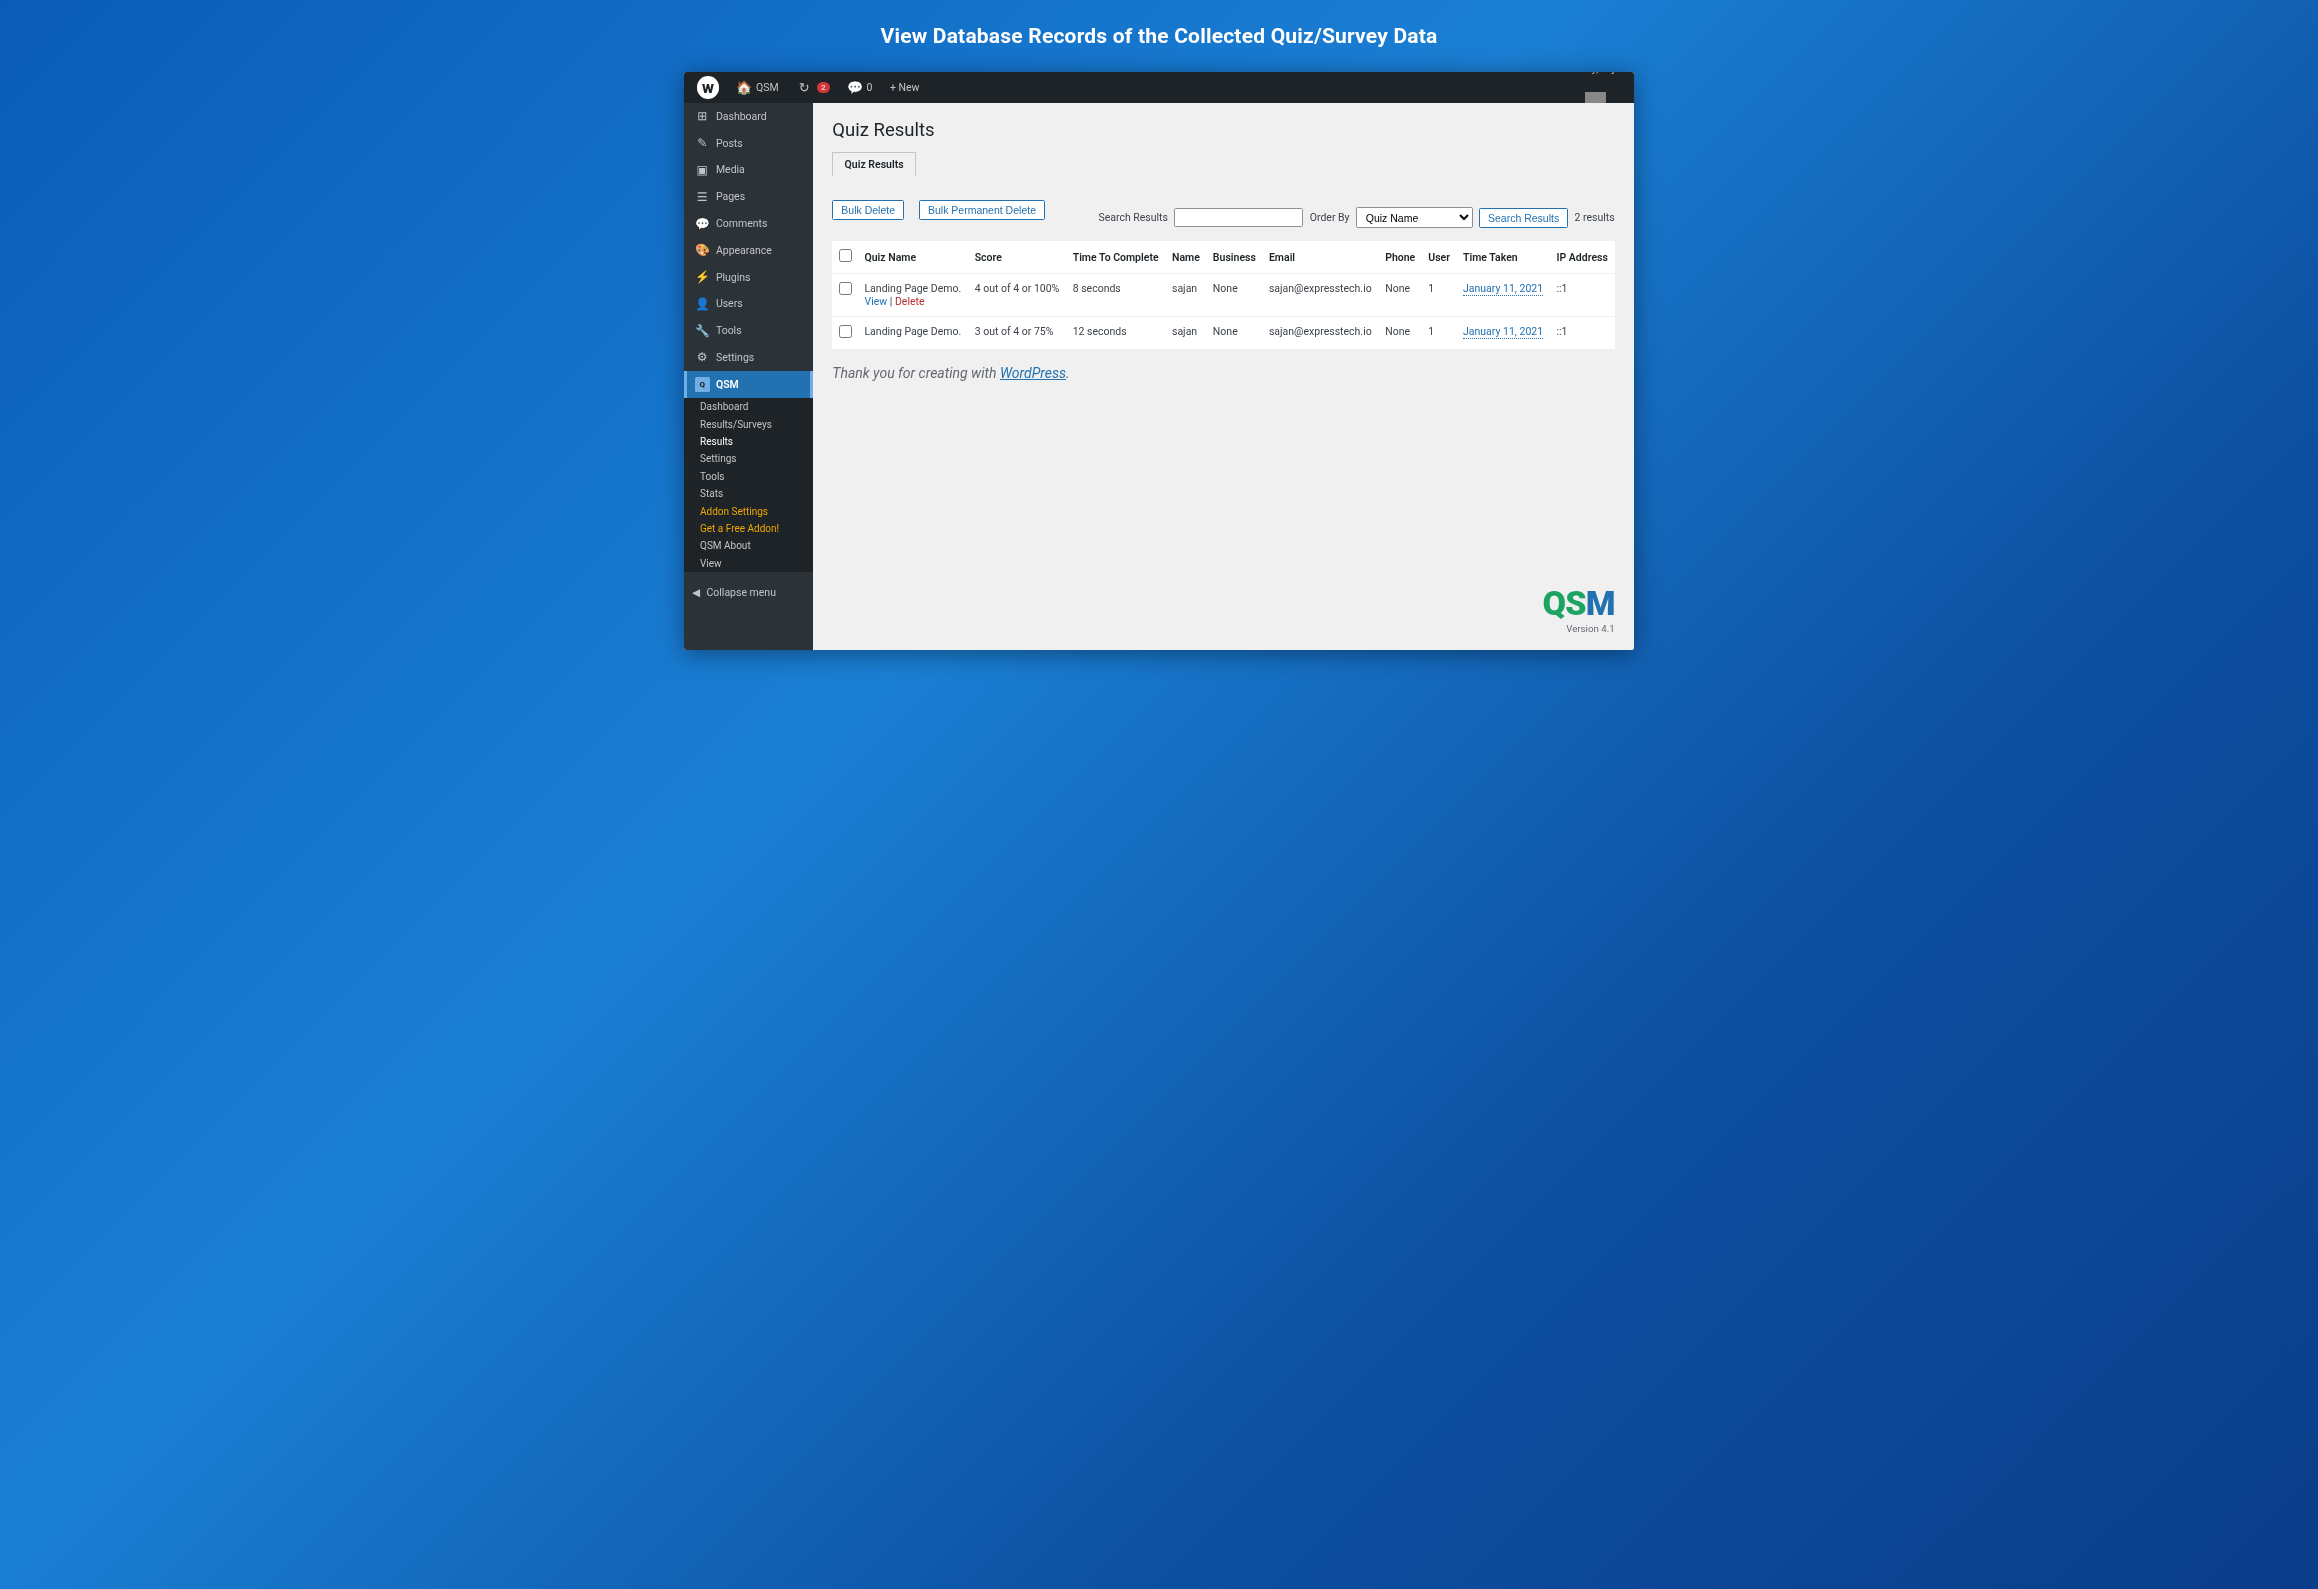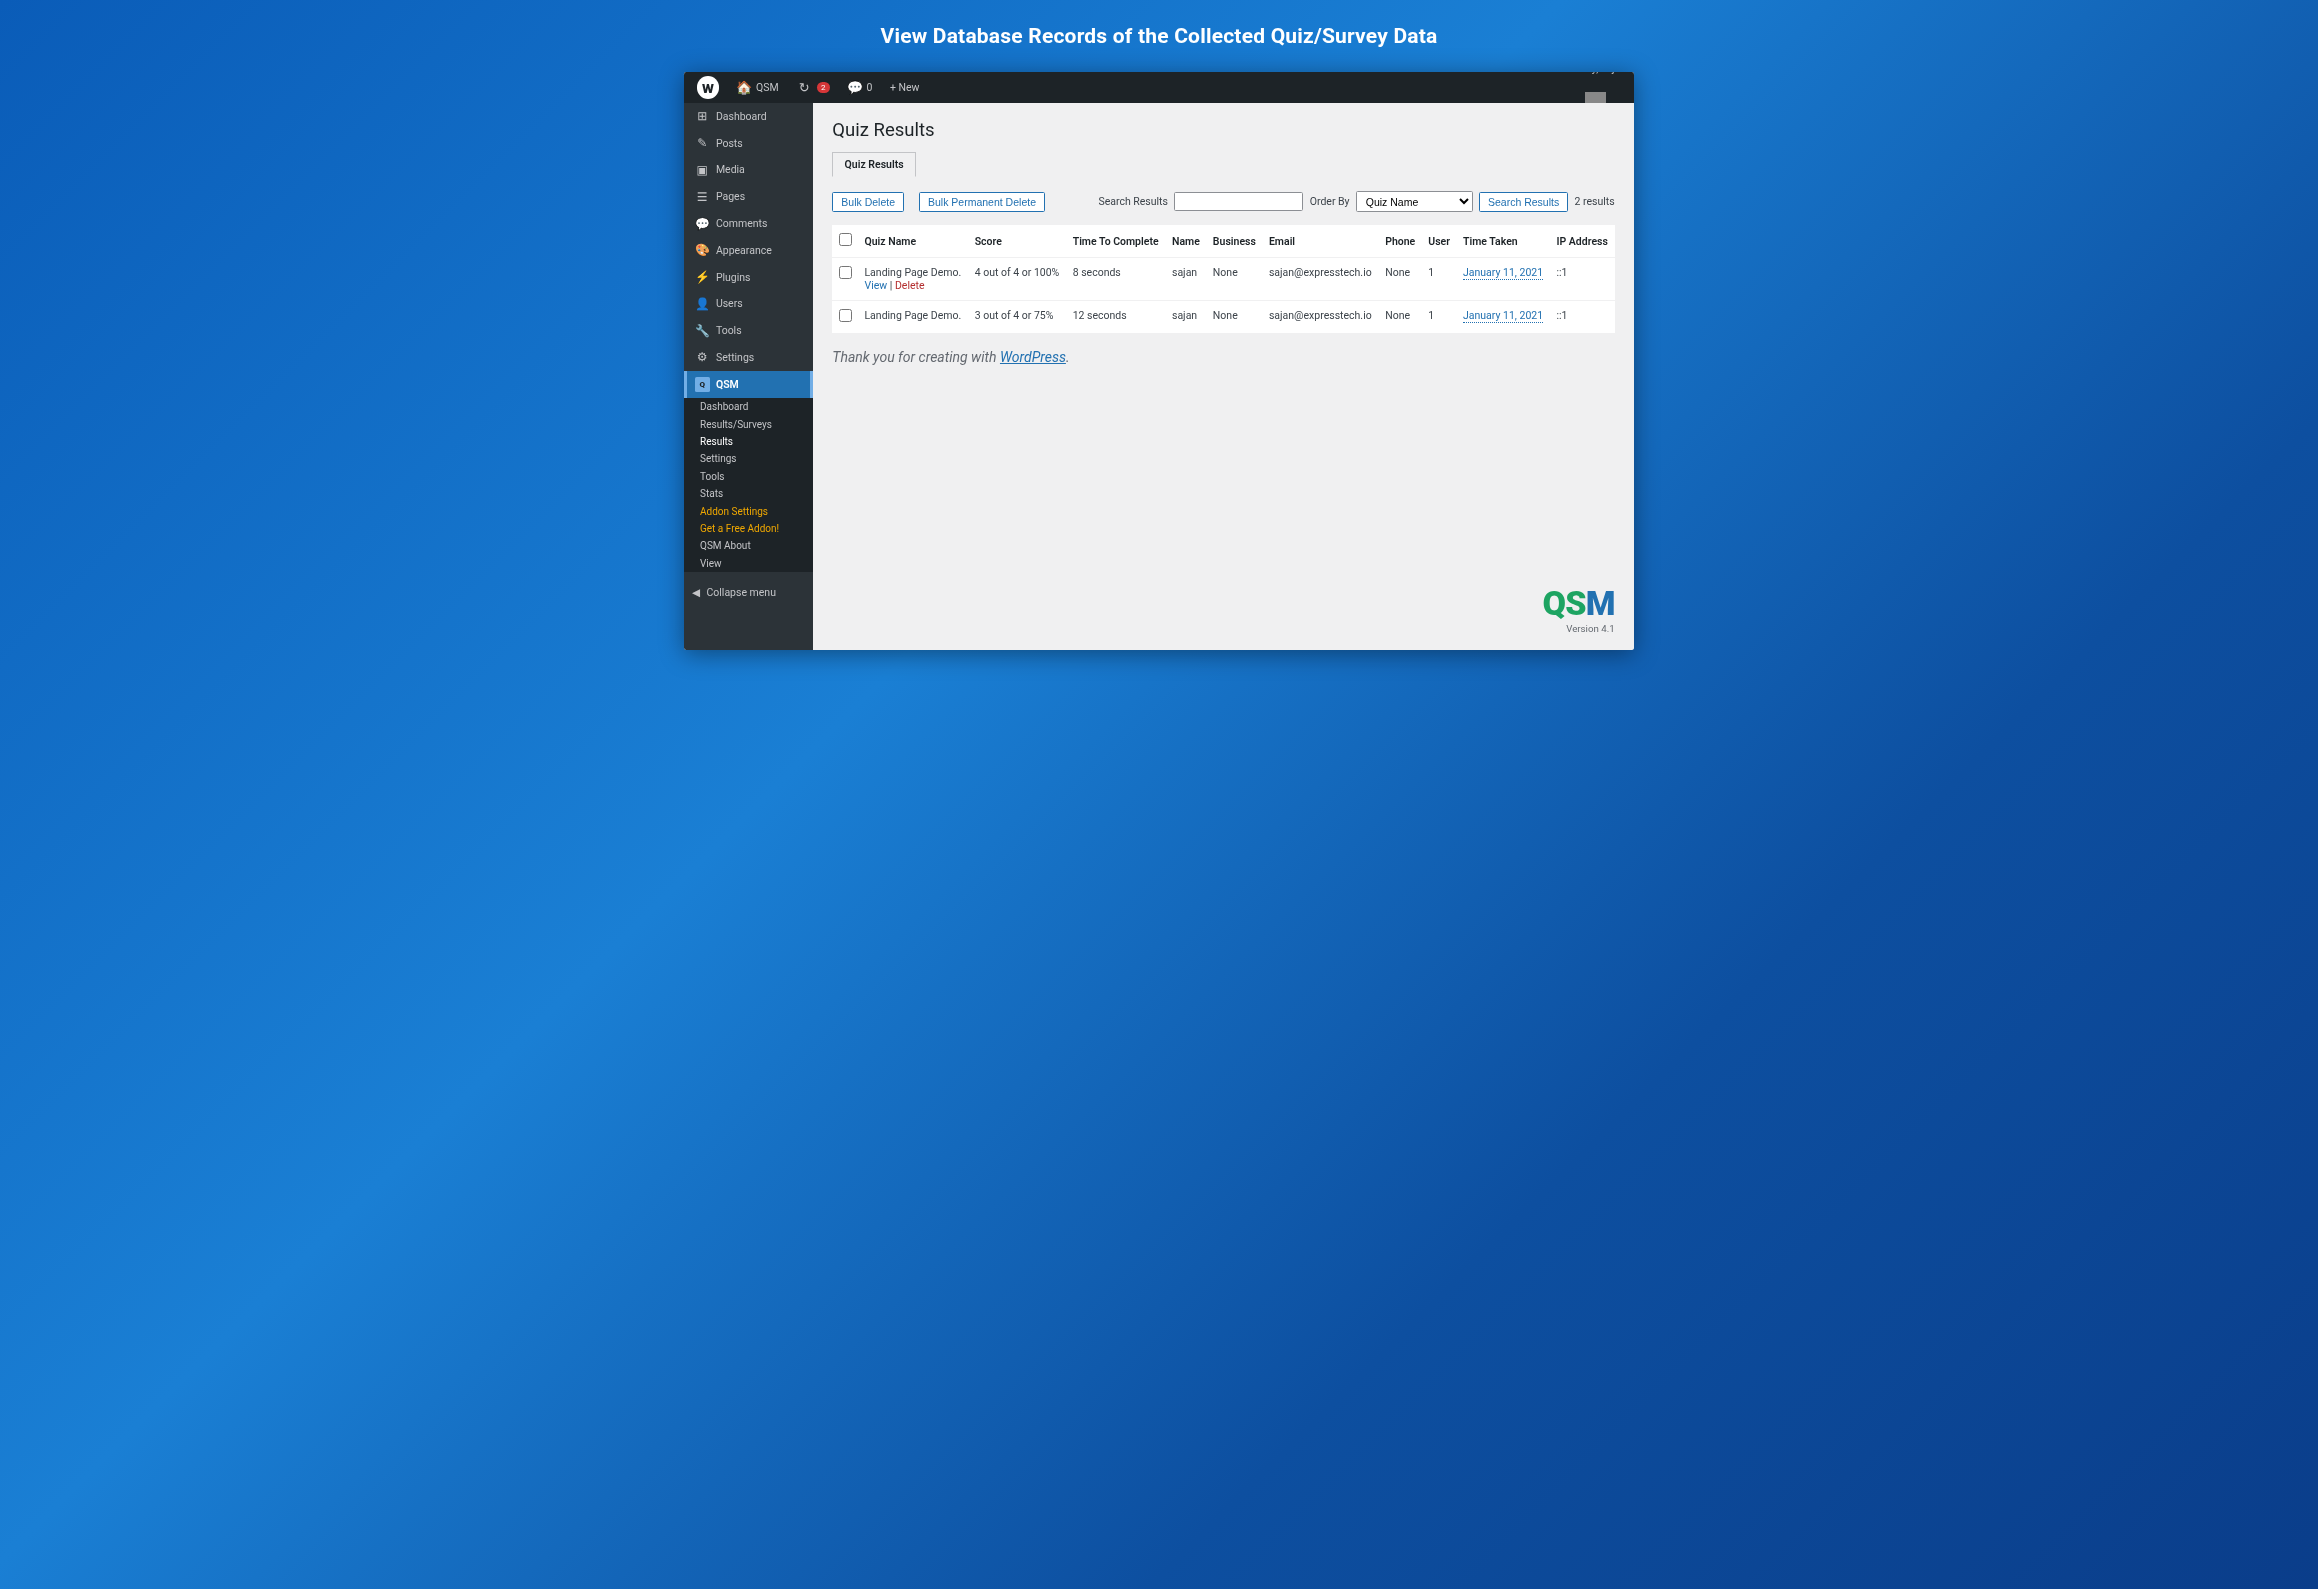--- a/index.html
+++ b/index.html
@@ -182,20 +182,21 @@
       display: flex;
       align-items: center;
       gap: 15px;
       margin-bottom: 13px;
     }
     .toolbar-right {
       margin-left: auto;
       display: flex;
       align-items: center;
       gap: 6.4px;
+      margin-top: 16px;
     }
     .btn-outline {
       padding: 3.2px 8px;
       border: 0.8px solid #2271b1;
       background: #fff;
       color: #2271b1;
       font-size: 10.5px;
       cursor: pointer;
       border-radius: 1.6px;
     }

